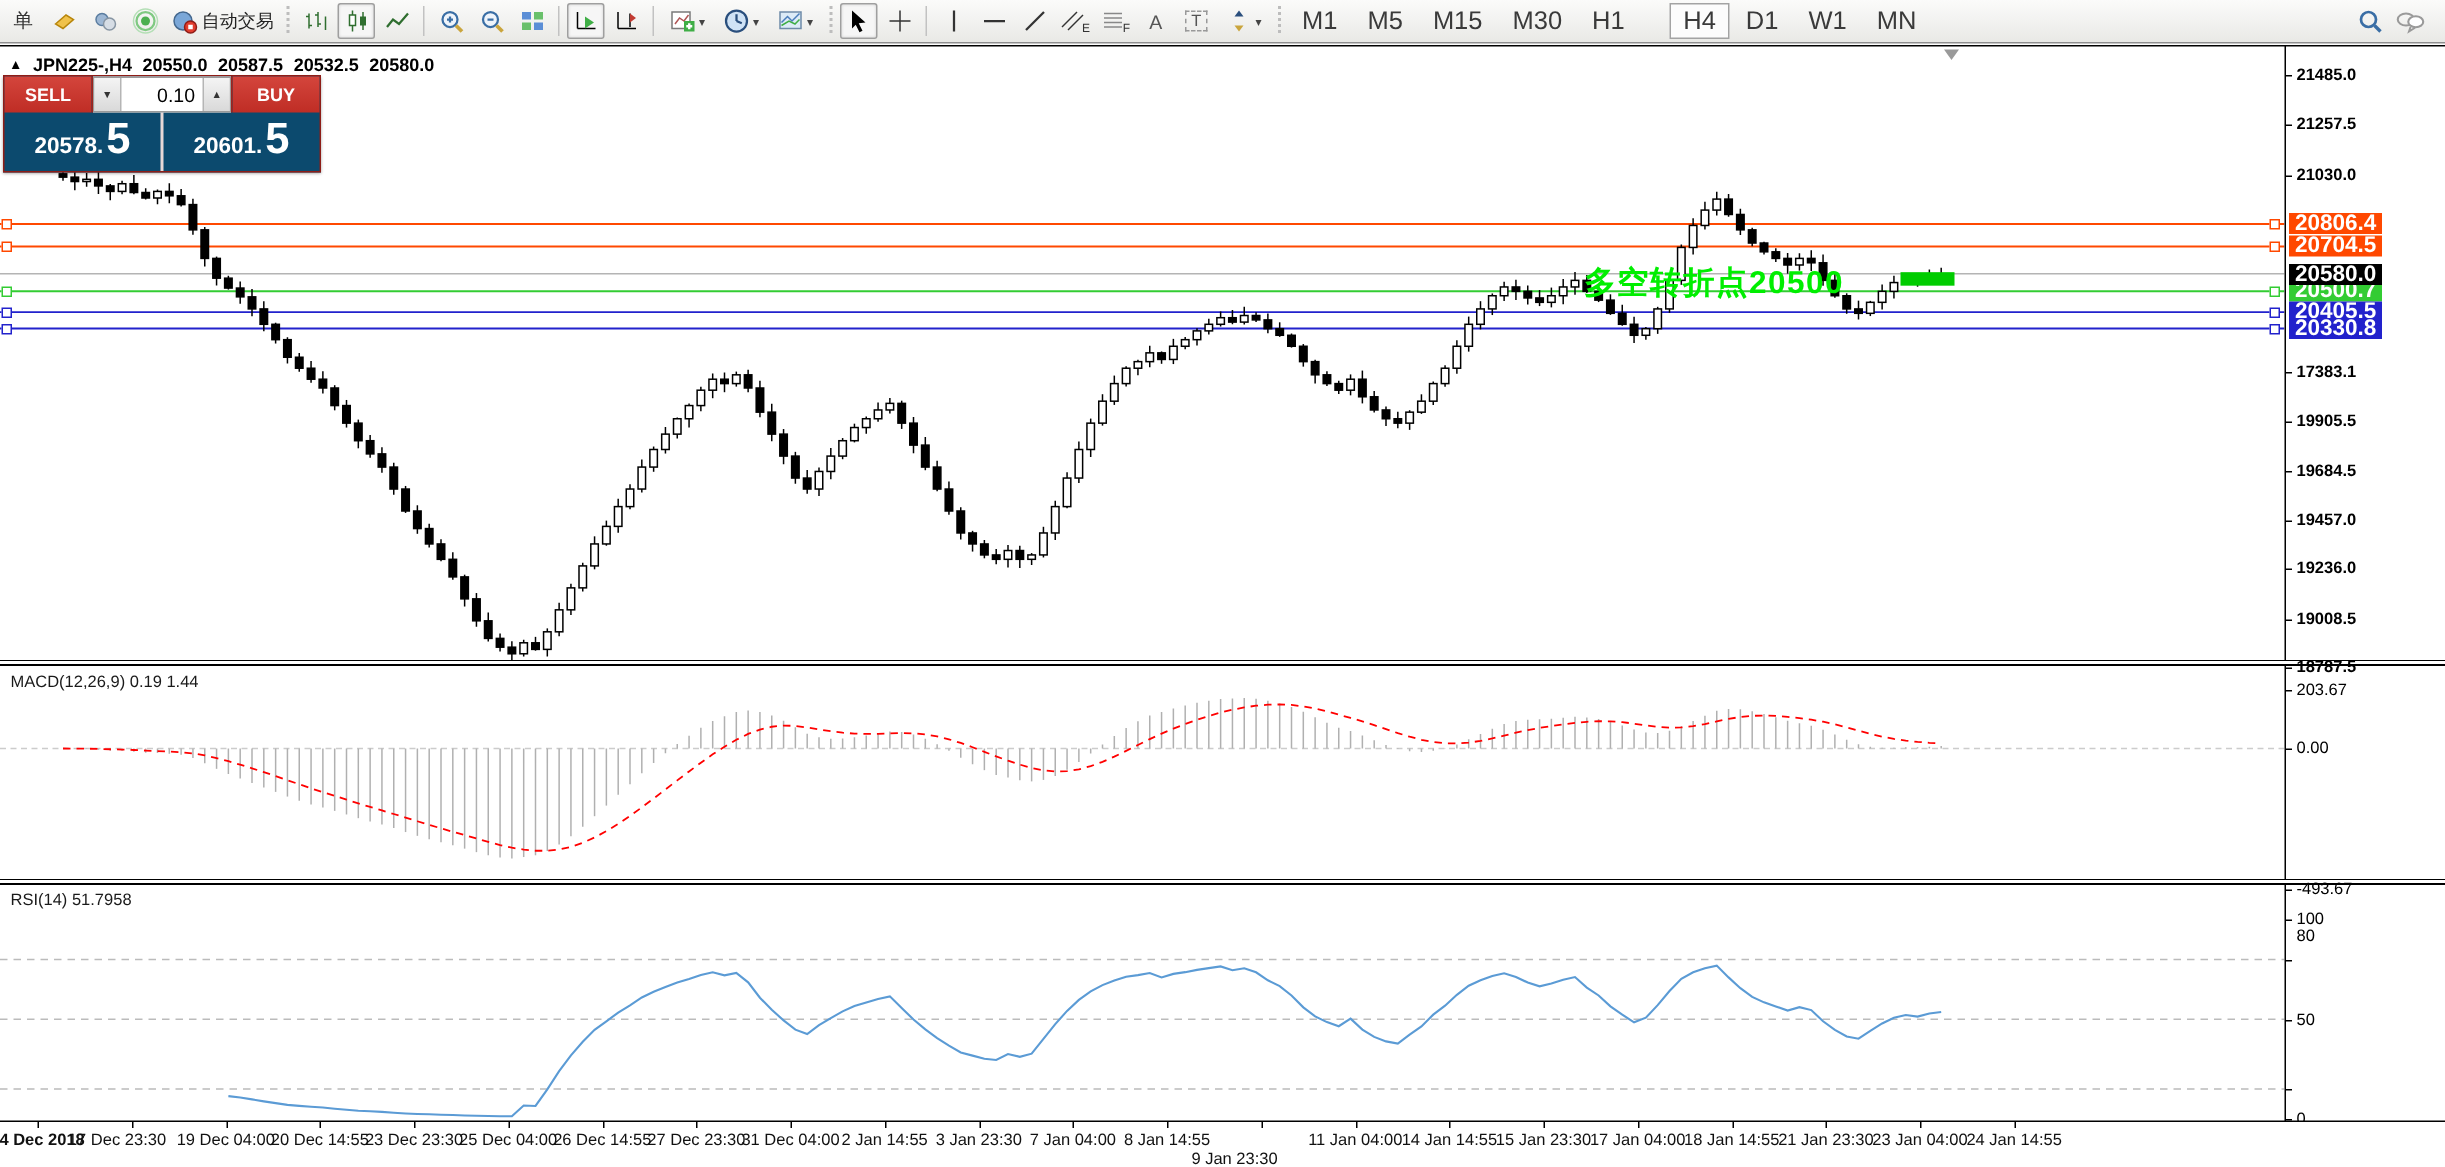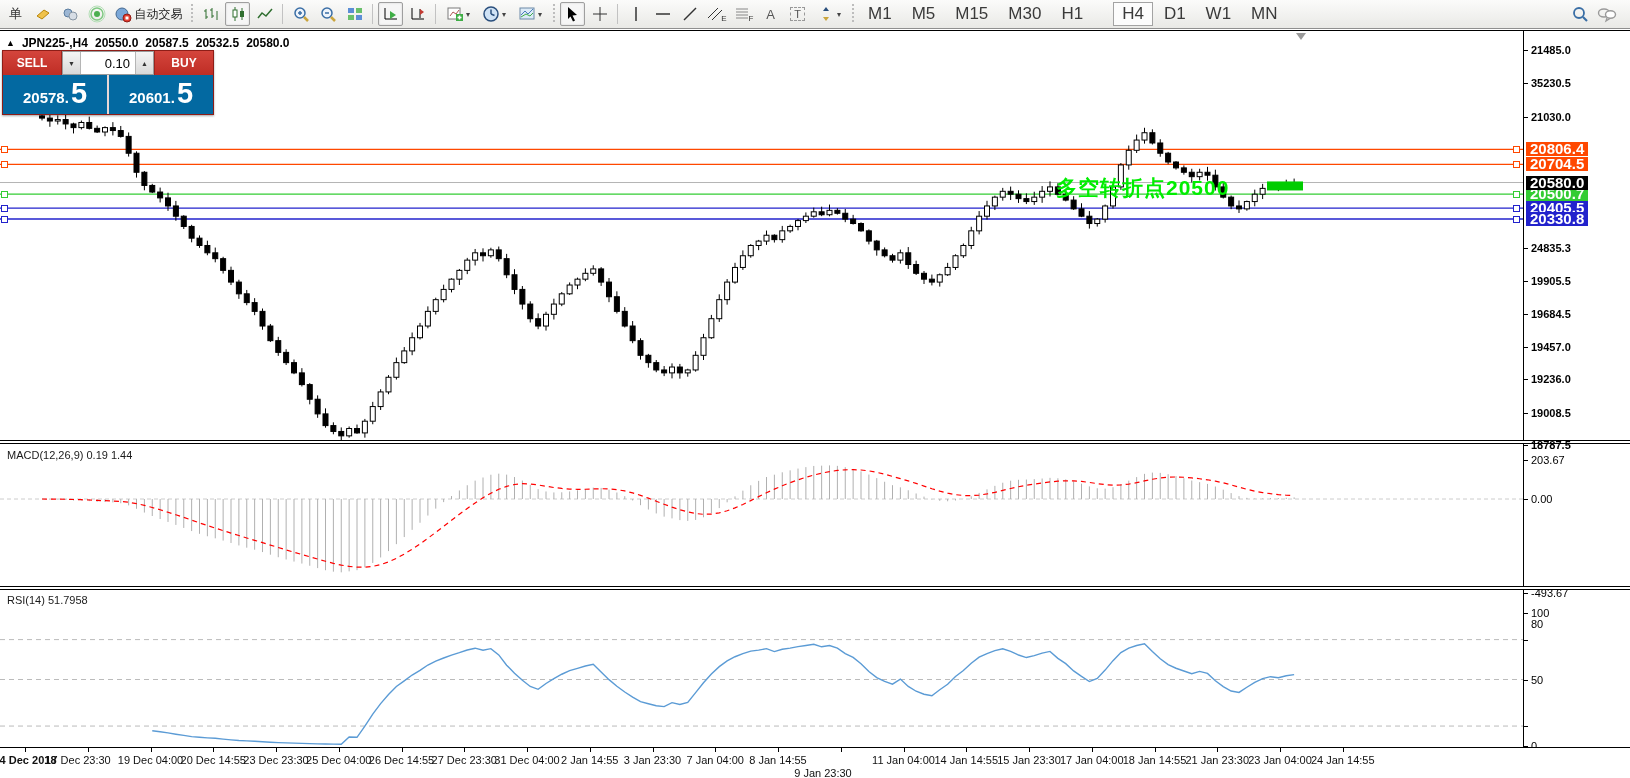--- a/index.html
+++ b/index.html
@@ -27,21 +27,21 @@
   .frame-line{position:absolute;background:#000;z-index:8;}
   .pane-divider{position:absolute;left:0;width:1630px;height:4px;z-index:9;
     background:linear-gradient(#000 0 1px,#fff 1px 3px,#000 3px 4px);}
   svg.pane{position:absolute;left:0;z-index:2;}
   
   .chart-header{position:absolute;left:6px;top:36px;z-index:12;font-weight:bold;font-size:12px;
     display:flex;gap:7px;align-items:center;white-space:nowrap;}
   .collapse{font-size:9px;}
   
   .trade-panel{position:absolute;left:2px;top:50px;width:210px;z-index:14;
-    background:#0369a1;border:1px solid #8e1d17;box-shadow:0 1px 2px rgba(0,0,0,.35);}
+    background:#0c4a6e;border:1px solid #8e1d17;box-shadow:0 1px 2px rgba(0,0,0,.35);}
   .tp-row1{display:flex;height:24px;}
   .tp-btn{flex:0 0 58px;background:linear-gradient(#d4453c,#bf2d25);color:#fff;font-weight:bold;
     font-size:12px;display:flex;align-items:center;justify-content:center;border-right:1px solid #9d241d;}
   .tp-btn.buy{border-right:none;border-left:1px solid #9d241d;}
   .tp-spin{flex:1;display:flex;background:#fff;border:1px solid #9a9a9a;box-sizing:border-box;}
   .tp-arrow{width:17px;background:linear-gradient(#f4f4f4,#d9d9d9);display:flex;align-items:center;
     justify-content:center;font-size:7px;color:#333;border-left:1px solid #b5b5b5;border-right:1px solid #b5b5b5;}
   .tp-vol{flex:1;display:flex;align-items:center;justify-content:flex-end;padding-right:5px;
     font-size:13px;color:#000;}
   .tp-row2{display:flex;height:39px;}
@@ -828,25 +828,25 @@
 
 <div class="annotation" style="left: 1056px; top: 174px; color: rgb(0, 238, 0);" id="annotation">多空转折点20500</div>
 
 <div class="ind-label" style="top:449px;">MACD(12,26,9) 0.19 1.44</div>
 <div class="ind-label" style="top:594px;">RSI(14) 51.7958</div>
 
 <div class="right-axis" id="right-axis">
     <div class="ax-tick" style="top: 20px;"></div>
     <div class="ax-label" style="top: 14px;">21485.0</div>
     <div class="ax-tick" style="top: 53.3133px;"></div>
-    <div class="ax-label" style="top: 47.3133px;">35230.5</div>
+    <div class="ax-label" style="top: 47.3133px;">21257.5</div>
     <div class="ax-tick" style="top: 86.6265px;"></div>
     <div class="ax-label" style="top: 80.6265px;">21030.0</div>
     <div class="ax-tick" style="top: 217.976px;"></div>
-    <div class="ax-label" style="top: 211.976px;">24835.3</div>
+    <div class="ax-label" style="top: 211.976px;">17383.1</div>
     <div class="ax-tick" style="top: 251.289px;"></div>
     <div class="ax-label" style="top: 245.289px;">19905.5</div>
     <div class="ax-tick" style="top: 283.651px;"></div>
     <div class="ax-label" style="top: 277.651px;">19684.5</div>
     <div class="ax-tick" style="top: 316.964px;"></div>
     <div class="ax-label" style="top: 310.964px;">19457.0</div>
     <div class="ax-tick" style="top: 349.325px;"></div>
     <div class="ax-label" style="top: 343.325px;">19236.0</div>
     <div class="ax-tick" style="top: 382.639px;"></div>
     <div class="ax-label" style="top: 376.639px;">19008.5</div>

